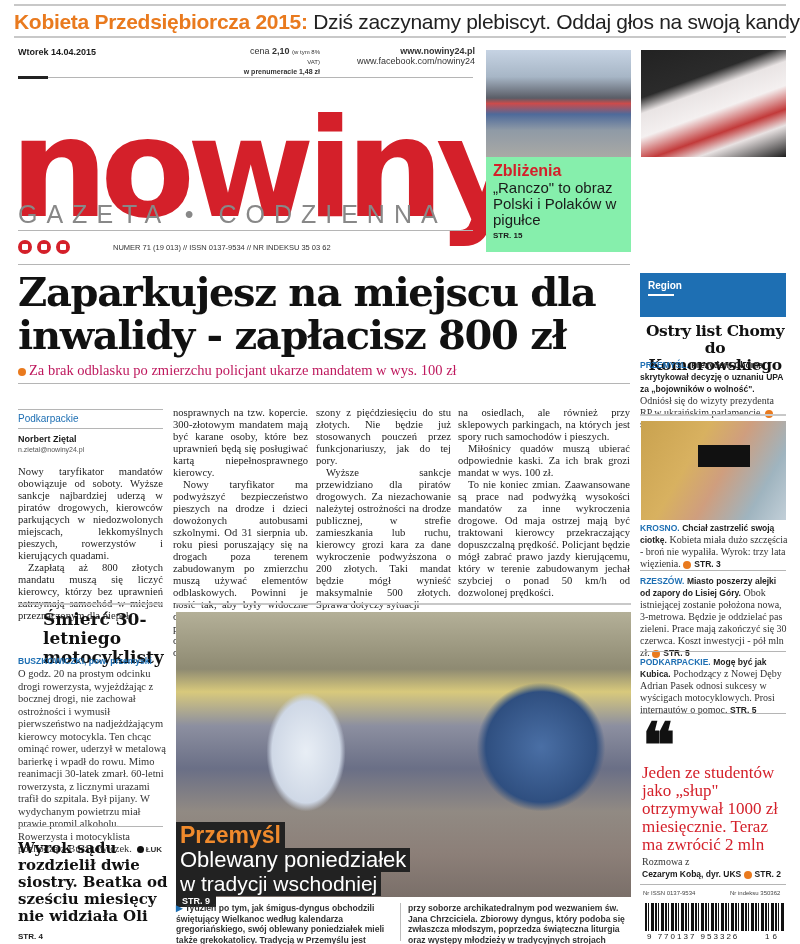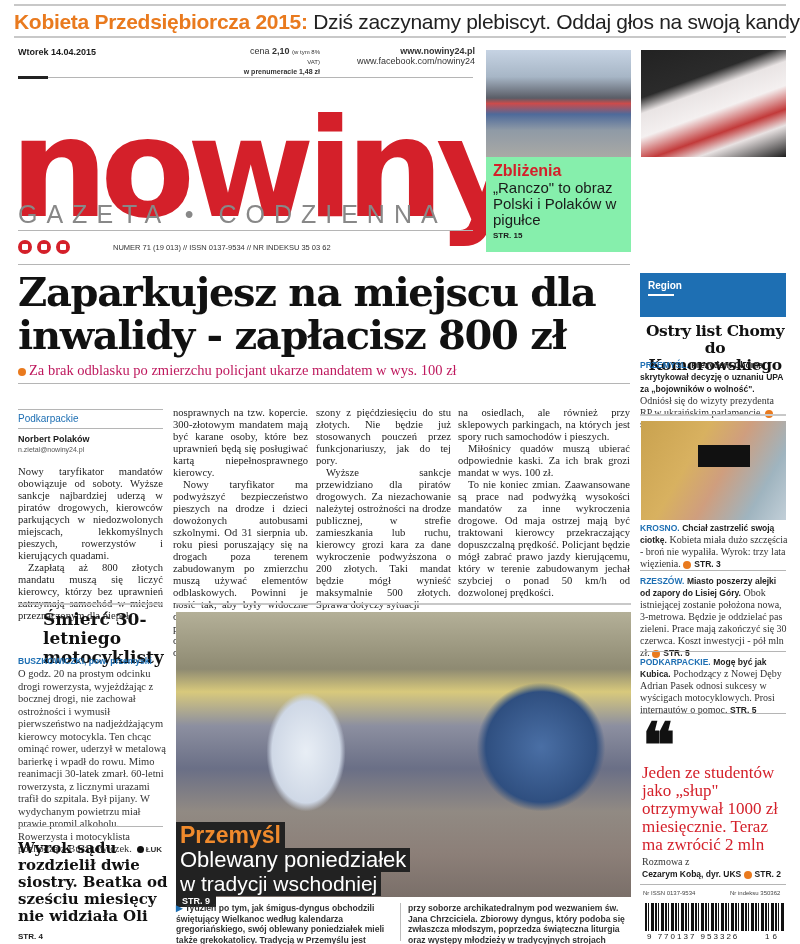--- a/index.html
+++ b/index.html
@@ -93,21 +93,21 @@
 </div>
 
 <div class="rule" style="left:18px;top:264px;width:612px;"></div>
 <div id="headline" class="abs" style="width:610px;">Zaparkujesz na miejscu dla inwalidy - zapłacisz 800 zł</div>
 <div id="sub" class="abs"><span class="dot"></span><span>Za brak odblasku po zmierzchu policjant ukarze mandatem w wys. 100 zł</span></div>
 <div class="rule" style="left:18px;top:383px;width:612px;"></div>
 
 <div class="rule" style="left:18px;top:409px;width:145px;"></div>
 <div class="abs blue" style="left:18px;top:413px;font-weight:normal;font-size:10px;">Podkarpackie</div>
 <div class="rule" style="left:18px;top:428px;width:145px;"></div>
-<div class="abs" style="left:18px;top:434px;font-weight:bold;font-size:9px;">Norbert Polaków</div>
+<div class="abs" style="left:18px;top:434px;font-weight:bold;font-size:9px;">Norbert Ziętal</div>
 <div class="abs" style="left:18px;top:446px;font-size:7px;color:#555;">n.zietal@nowiny24.pl</div>
 
 <div class="col" style="left:18px;top:466px;width:145px;">
   <p style="text-indent:0">Nowy taryfikator mandatów obowiązuje od soboty. Wyższe sankcje najbardziej uderzą w piratów drogowych, kierowców parkujących w niedozwolonych miejscach, lekkomyślnych pieszych, rowerzystów i kierujących quadami.</p>
   <p>Zzapłatą aż 800 złotych mandatu muszą się liczyć kierowcy, którzy bez uprawnień zatrzymają samochód w miejscu przeznaczonym dla niepeł-</p>
 </div>
 <div class="col" style="left:173px;top:407px;width:135px;">
   <p style="text-indent:0">nosprawnych na tzw. kopercie. 300-złotowym mandatem mają być karane osoby, które bez uprawnień będą się posługiwać kartą niepełnosprawnego kierowcy.</p>
   <p>Nowy taryfikator ma podwyższyć bezpieczeństwo pieszych na drodze i dzieci dowożonych autobusami szkolnymi. Od 31 sierpnia ub. roku piesi poruszający się na drogach poza terenem zabudowanym po zmierzchu muszą używać elementów odblaskowych. Powinni je nosić tak, aby były widoczne dla kierowców. Różnie jest z przestrzeganiem tego obowiązku. Mandat za brak odblasku został podwyż-</p>
 </div>

